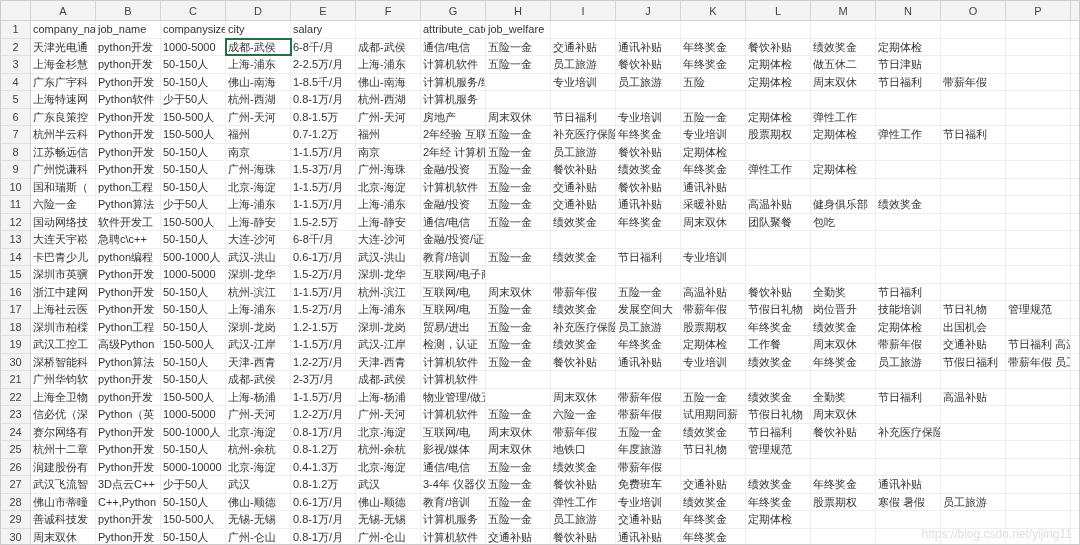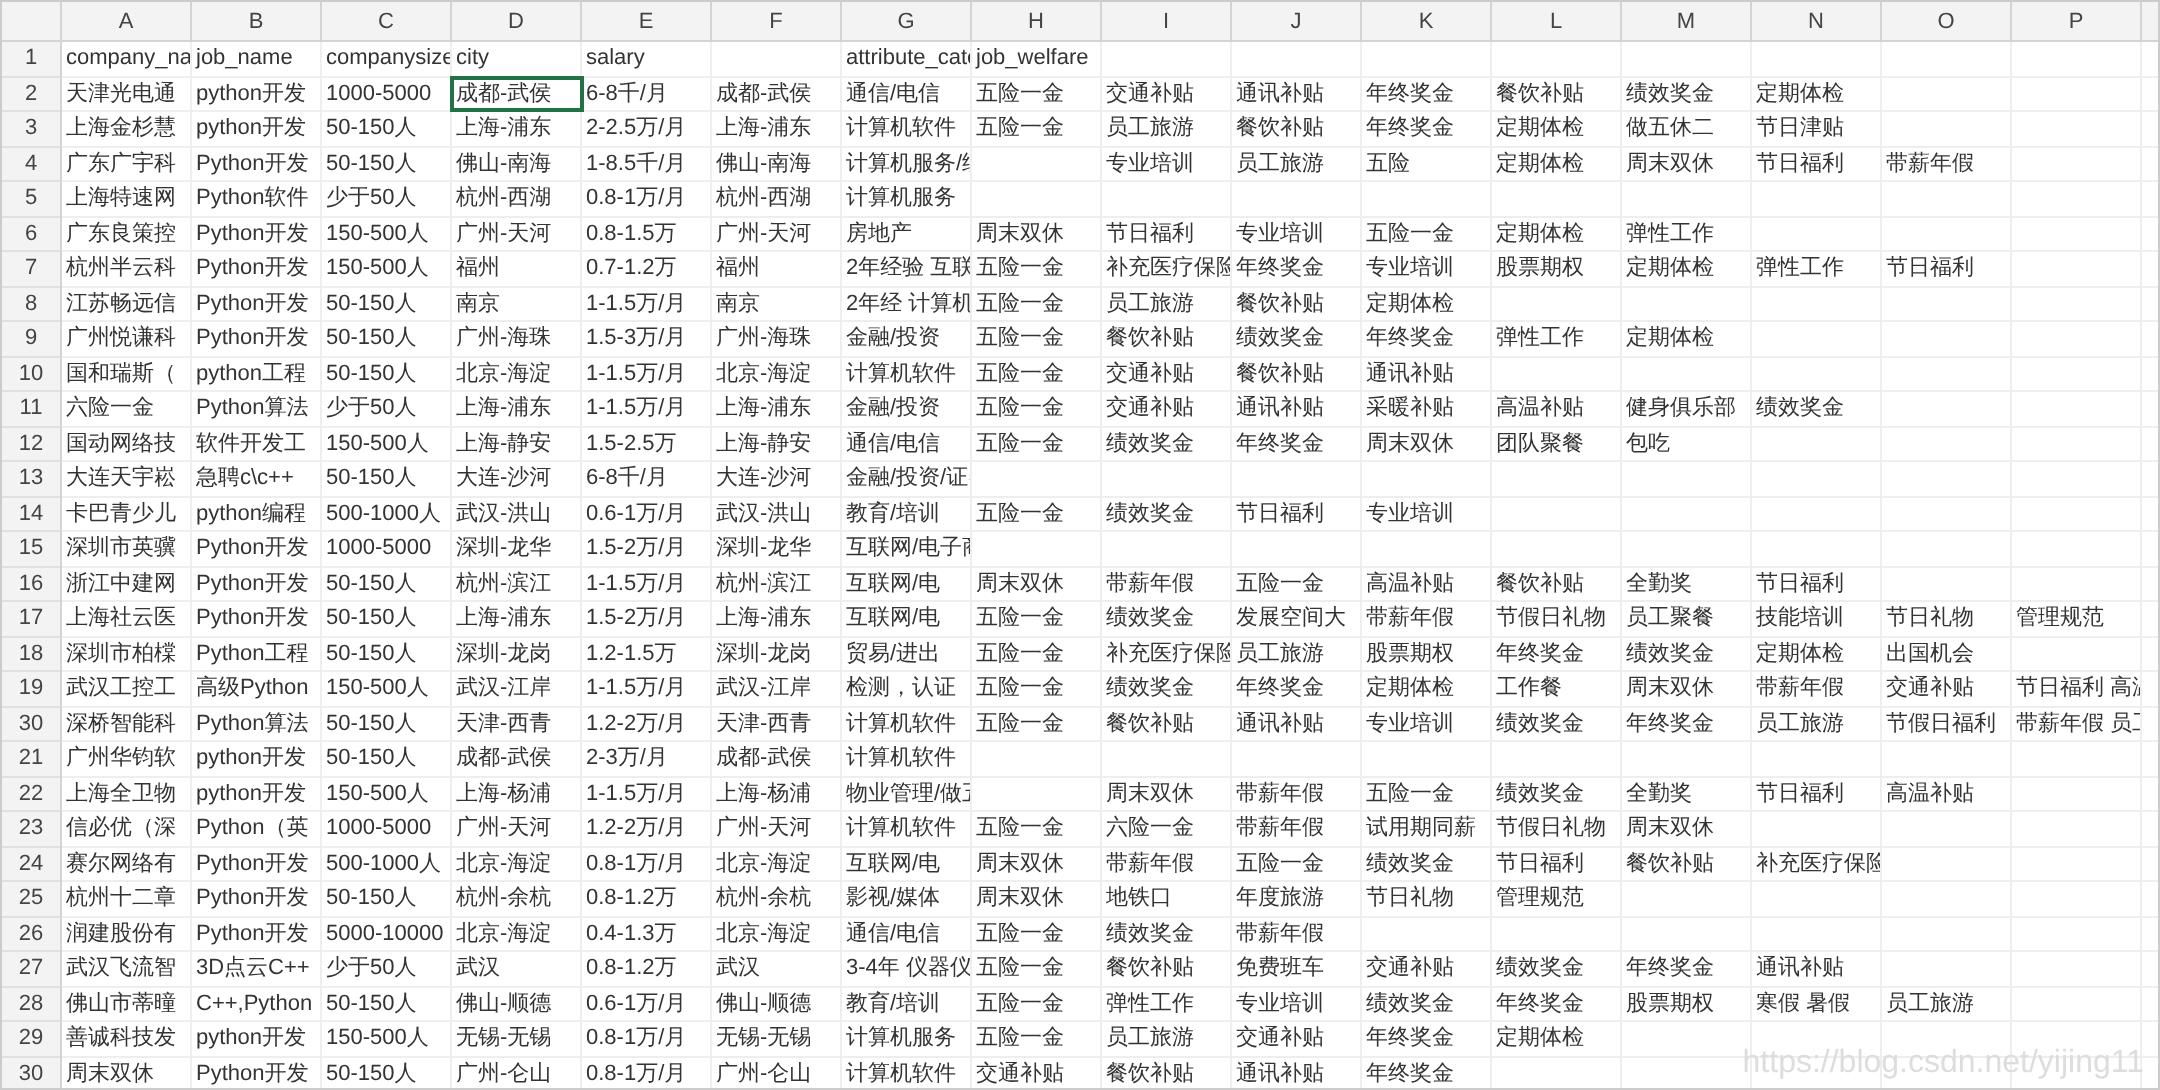--- a/index.html
+++ b/index.html
@@ -82,21 +82,21 @@
   outline-offset: -1px;
   background: #fff;
   z-index: 5;
   position: relative;
 }
 .watermark {
   position: absolute;
   bottom: 4px;
   right: 8px;
   color: #ddd;
-  font-size: 16px;
+  font-size: 12px;
   pointer-events: none;
 }
 
 
 .c-A { width: 65px; }
 .c-B { width: 65px; }
 .c-C { width: 65px; }
 .c-D { width: 65px; }
 .c-E { width: 65px; }
 .c-F { width: 65px; }
@@ -463,21 +463,21 @@
           <div class="cell c-C">50-150人</div>
           <div class="cell c-D">上海-浦东</div>
           <div class="cell c-E">1.5-2万/月</div>
           <div class="cell c-F">上海-浦东</div>
           <div class="cell c-G">互联网/电</div>
           <div class="cell c-H">五险一金</div>
           <div class="cell c-I">绩效奖金</div>
           <div class="cell c-J">发展空间大</div>
           <div class="cell c-K">带薪年假</div>
           <div class="cell c-L">节假日礼物</div>
-          <div class="cell c-M">员工聚餐</div>
+          <div class="cell c-M">岗位晋升</div>
           <div class="cell c-N">技能培训</div>
           <div class="cell c-O">节日礼物</div>
           <div class="cell c-P">管理规范</div>
         </div>
         <div class="row">
           <div class="cell c-A">深圳市柏橖</div>
           <div class="cell c-B">Python工程</div>
           <div class="cell c-C">50-150人</div>
           <div class="cell c-D">深圳-龙岗</div>
           <div class="cell c-E">1.2-1.5万</div>

